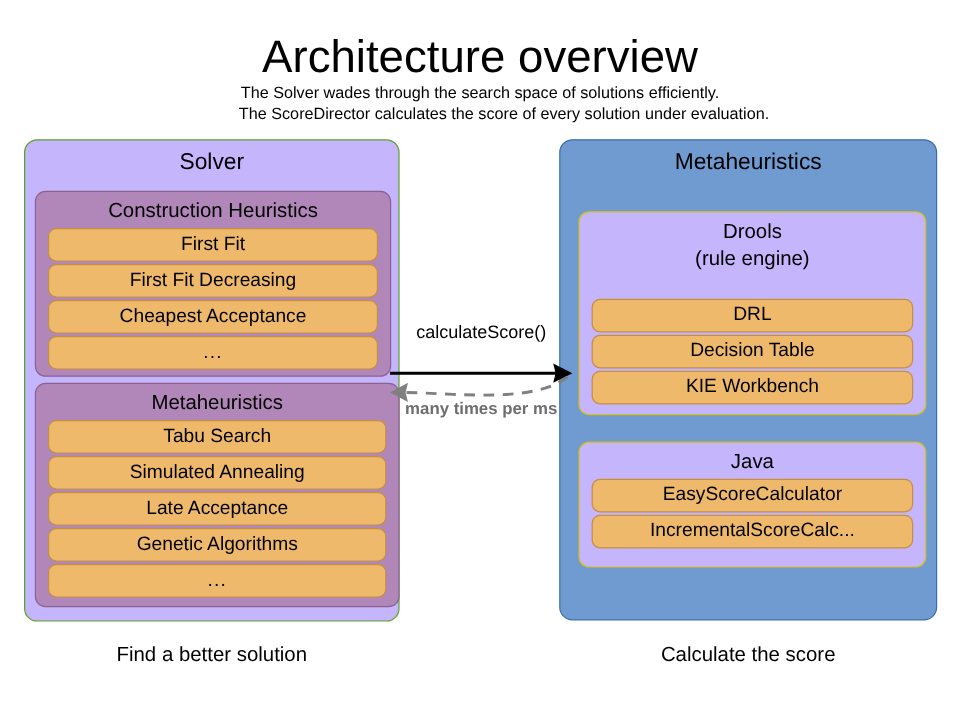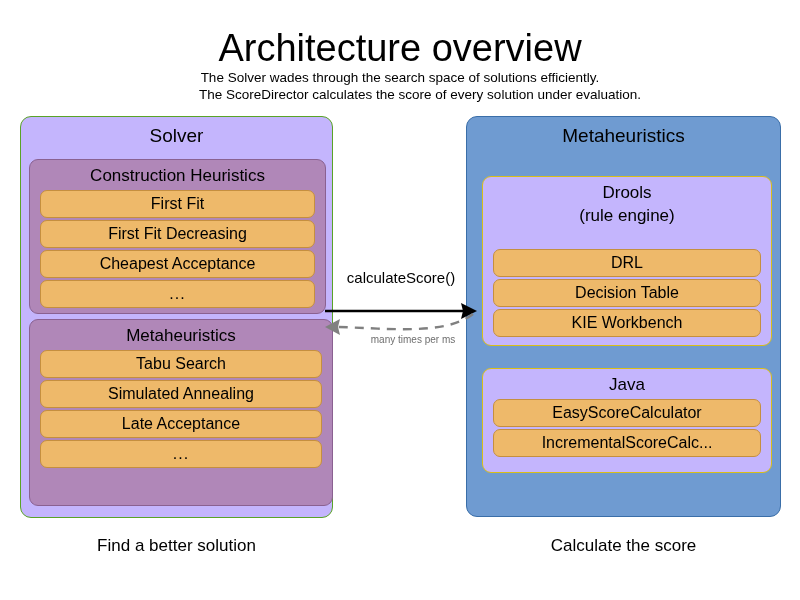--- a/index.html
+++ b/index.html
@@ -149,27 +149,28 @@
     left: 0; top: 0;
     width: 152px;
     text-align: center;
     font-size: 15px;
     line-height: 19px;
     color: #000;
     white-space: nowrap;
   }
   .arrow-label-bottom {
     position: absolute;
-    left: 12px; top: 65px;
+    left: 0; top: 65px;
     width: 152px;
     text-align: center;
-    font-size: 10px;
+    font-size: 14px;
     line-height: 14px;
     color: #6e6e6e;
     white-space: nowrap;
+    font-weight: bold;
   }
 
   
   .caption {
     position: absolute;
     text-align: center;
     font-size: 17px;
     line-height: 23px;
     color: #000;
     white-space: nowrap;
@@ -198,20 +199,21 @@
         <div class="item ellipsis">...</div>
       </div>
     </div>
 
     <div class="group group-purple group-mh" style="left:8px; top:202px; width:304px; height:187px;">
       <div class="group-title">Metaheuristics</div>
       <div class="items items-mh">
         <div class="item">Tabu Search</div>
         <div class="item">Simulated Annealing</div>
         <div class="item">Late Acceptance</div>
+        <div class="item">Genetic Algorithms</div>
         <div class="item ellipsis">...</div>
       </div>
     </div>
   </div>
 
   <div class="panel panel-scoredirector">
     <div class="panel-title">Metaheuristics</div>
 
     <div class="group group-yellow" style="left:15px; top:59px; width:290px; height:170px;">
       <div class="group-title two-line">

